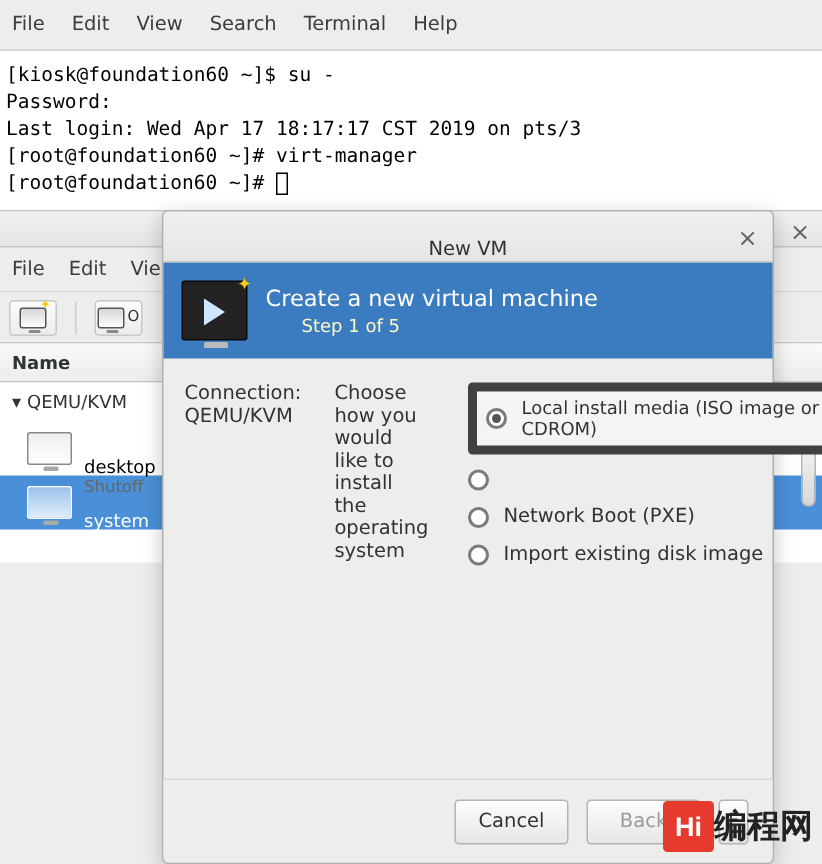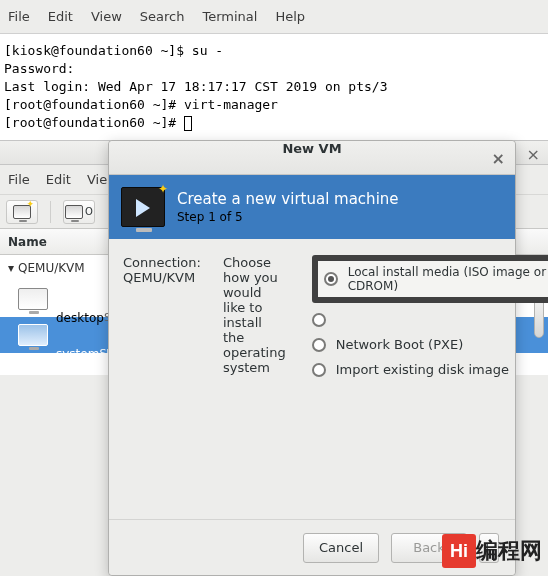--- a/index.html
+++ b/index.html
@@ -126,61 +126,61 @@
   }
   .vmm-row {
     display:flex;align-items:center;gap:8px;
     padding:4px 8px 4px 18px;
     height:36px;
   }
   .vmm-row .mini-monitor{
     width:30px;height:22px;border:1px solid #888;background:linear-gradient(#eee,#fff);border-radius:2px;position:relative;
   }
   .vmm-row .mini-monitor::after{content:"";position:absolute;left:10px;top:22px;width:10px;height:3px;background:#aaa;border-radius:1px;}
-  .vmm-row .rowtext{display:flex;line-height:14px;margin-top:37px;}
+  .vmm-row .rowtext{display:flex;flex-direction:column;line-height:14px;margin-top:37px;}
   .vmm-row .rowtext .nm{font-size:12px;color:#000;}
   .vmm-row .rowtext .st{font-size:11px;color:#666;}
   .vmm-row.selected{background:#4a90d9;}
   .vmm-row.selected .nm,.vmm-row.selected .st{color:#fff;}
   .vmm-row.selected .mini-monitor{border-color:#fff;background:linear-gradient(#9cc2e8,#e0eefd);}
   
   .dialog {
     position:absolute;
     left:108px; top:140px;
     width:408px;
     height:436px;
     background:#ededeb;
     border:1px solid #b0b0ae;
     border-radius:4px;
     box-shadow:0 4px 14px rgba(0,0,0,.22);
     display:flex;flex-direction:column;
   }
   .dialog-title {
     height:34px;
     border-bottom:1px solid #c5c5c3;
-    display:flex;align-items:flex-start;justify-content:center;
-    font-weight:bold;color:#2e3436;font-size:13px;
+    display:flex;align-items:flex-end;justify-content:center;
+    font-weight:normal;color:#2e3436;font-size:13px;
     position:relative;
     background:linear-gradient(#f0f0ee,#e5e5e3);
     border-radius:4px 4px 0 0;
   }
   .dialog-close-x {position:absolute;right:10px;top:8px;}
   .dialog-banner{
     height:64px;background:#3b7bbf;
     display:flex;align-items:center;gap:12px;padding:0 12px;
     color:#fff;
   }
   .banner-icon{
     width:44px;height:40px;background:#222;border:1px solid #0a0a0a;border-radius:2px;position:relative;
   }
   .banner-icon::after{content:"";position:absolute;left:14px;top:40px;width:16px;height:4px;background:#bbb;border-radius:1px;}
   .banner-icon .play{position:absolute;left:14px;top:11px;width:0;height:0;border-left:14px solid #cfe6ff;border-top:9px solid transparent;border-bottom:9px solid transparent;}
   .banner-icon .spark{position:absolute;right:-4px;top:-6px;color:#facc15;font-size:12px;}
   .banner-text .t1{font-size:15px;color:#fff;}
-  .banner-text .t2{font-size:12px;color:#000000;margin-top:2px;}
+  .banner-text .t2{font-size:12px;color:#fef9c3;margin-top:2px;margin-left:24px;}
   .dialog-body{
     flex:1;padding:16px 14px 8px 14px;display:flex;gap:14px;color:#2e3436;
   }
   .conn-row{font-size:13px;}
   .conn-row .lbl{margin-right:8px;}
   .section-hdr{font-size:13px;}
   .opt-group{display:flex;flex-direction:column;gap:10px;margin-left:12px;}
   .opt-row{display:flex;align-items:center;gap:10px;font-size:13px;}
   .radio{
     width:14px;height:14px;border:2px solid #7a7a78;border-radius:50%;background:#fff;cursor:pointer;position:relative;flex:0 0 auto;

